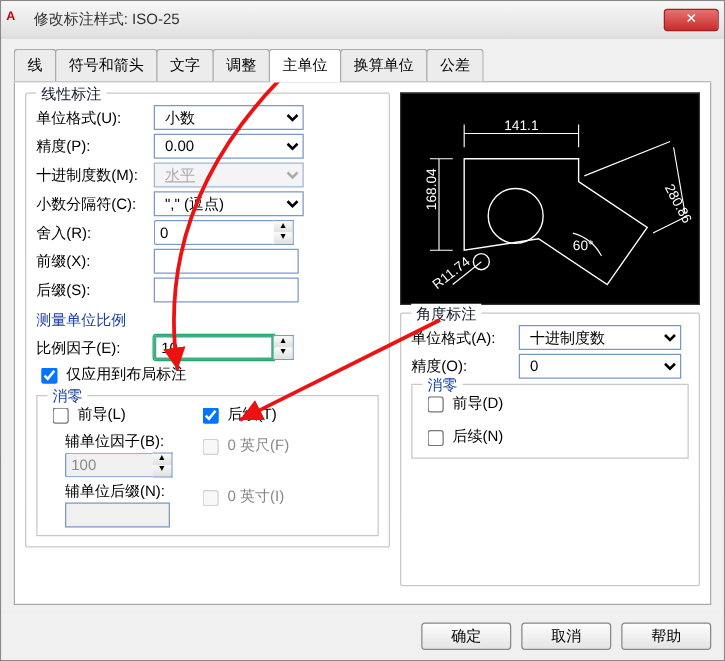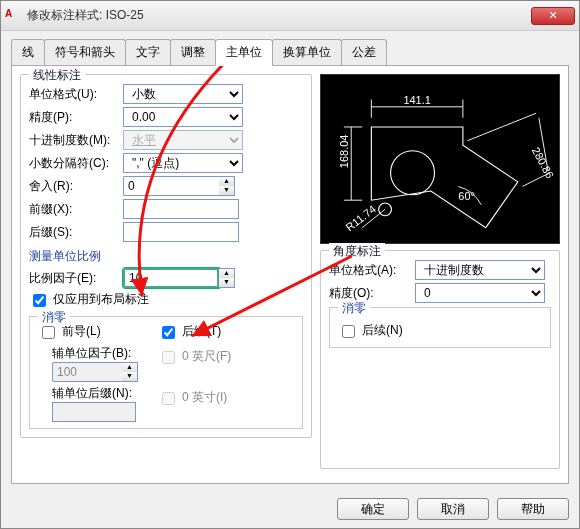--- a/index.html
+++ b/index.html
@@ -199,20 +199,24 @@
           <div class="row">
               <label style="width:80px;">单位格式(A):</label>
             <select style="width:130px;"><option>十进制度数</option></select>
             </div>
           <div class="row">
               <label style="width:80px;">精度(O):</label>
             <select style="width:130px;"><option>0</option></select>
             </div>
           <div class="subgroup">
             <span class="sublabel">消零</span>
+            <div class="checkbox">
+                <input type="checkbox" style="">
+                <span>前导(D)</span>
+              </div>
             <div class="checkbox" style="margin-top:8px;">
                 <input type="checkbox" style="">
                 <span>后续(N)</span>
               </div>
           </div>
         </div>
       </div>
     </div>
   </div>
   <div class="buttons">

